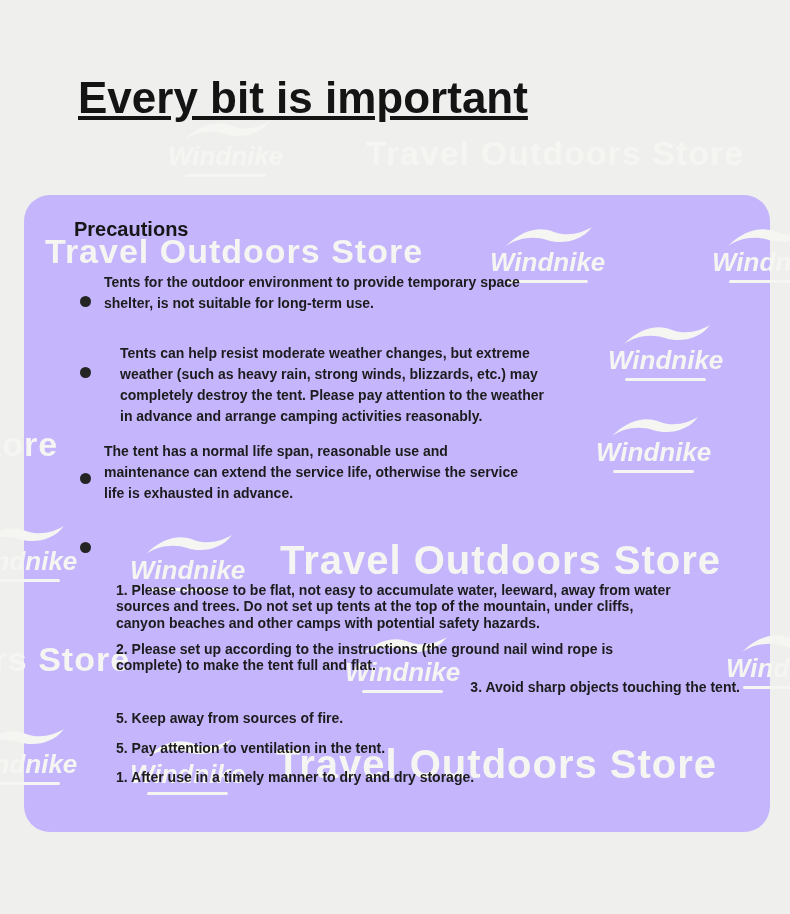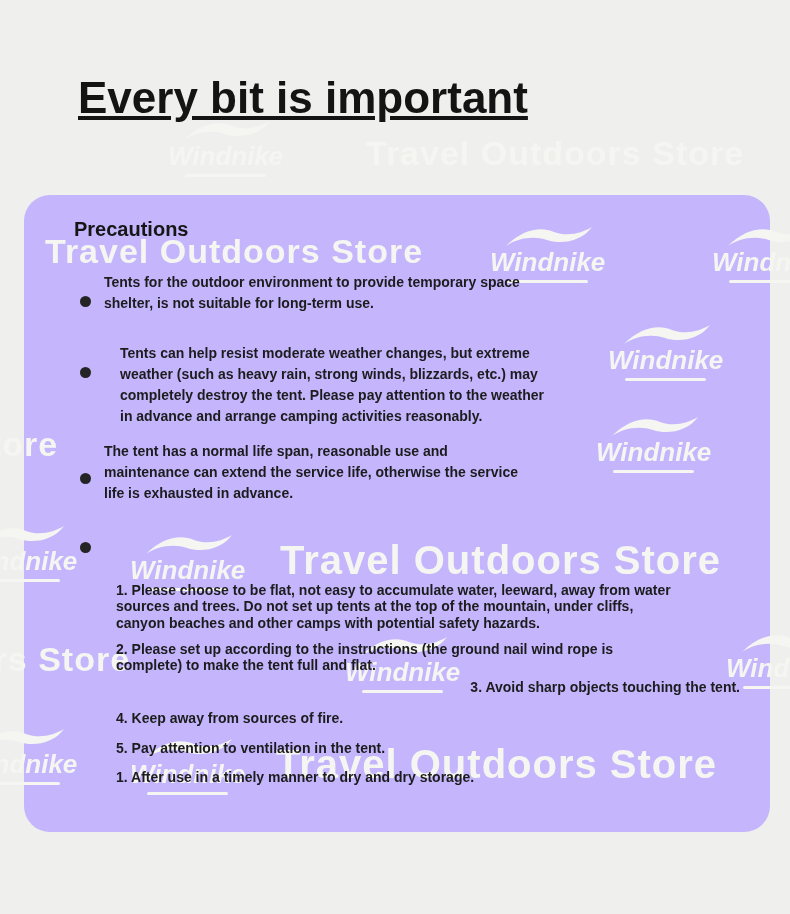--- a/index.html
+++ b/index.html
@@ -190,19 +190,19 @@
       <span class="dot low"></span>
     </div>
 
     <div class="numbered-list">
       <p class="numbered-item ni-1">1. Please choose to be flat, not easy to accumulate water, leeward, away from water
 sources and trees. Do not set up tents at the top of the mountain, under cliffs,
 canyon beaches and other camps with potential safety hazards.</p>
       <p class="numbered-item ni-2">2. Please set up according to the instructions (the ground nail wind rope is
 complete) to make the tent full and flat.</p>
       <p class="numbered-item ni-3">3. Avoid sharp objects touching the tent.</p>
-      <p class="numbered-item ni-4">4. Keep away from sources of fire.</p>
+      <p class="numbered-item ni-4">5. Keep away from sources of fire.</p>
       <p class="numbered-item ni-5">5. Pay attention to ventilation in the tent.</p>
       <p class="numbered-item">1. After use in a timely manner to dry and dry storage.</p>
     </div>
   </div>
 
 </div>
 
 </body></html>

